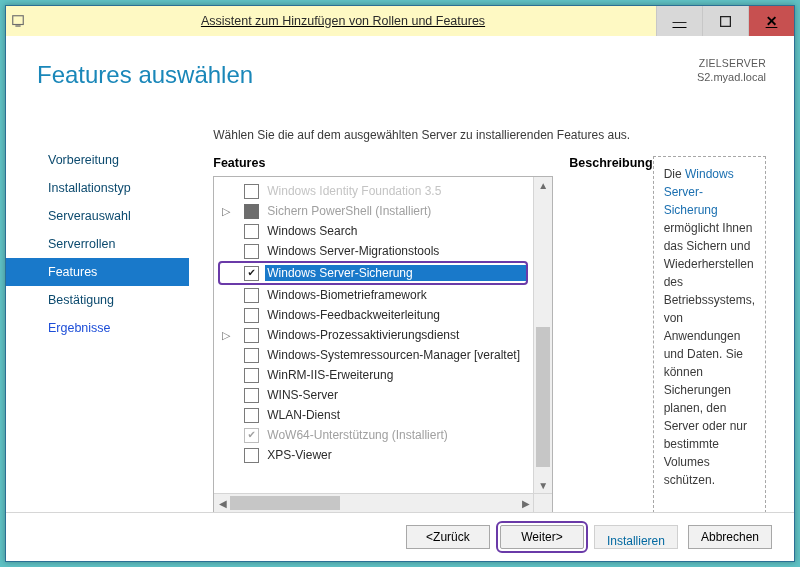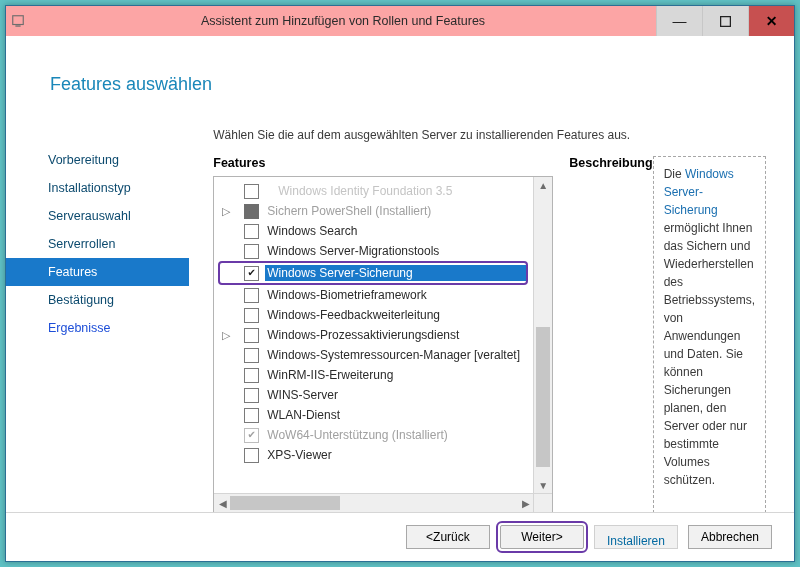--- a/index.html
+++ b/index.html
@@ -1,34 +1,34 @@
 <!DOCTYPE html>
 <html><head>
 <meta charset="utf-8">
 <style>
   html, body { margin:0; padding:0; font-family:"Segoe UI", Arial, sans-serif; background:#5fc1c4; }
   .outer { width:800px; height:567px; position:relative; background:#5fc1c4; }
   .window { position:absolute; left:5px; top:5px; right:5px; bottom:5px; background:#fff; border:1px solid #2b6f95; box-shadow:0 0 6px rgba(0,0,0,.3); }
 
   
-  .titlebar { height:30px; background:#fca5a5; border-bottom:1px solid #c9c9c9; display:flex; align-items:center; position:relative; }
+  .titlebar { height:30px; background:#fef9c3; border-bottom:1px solid #c9c9c9; display:flex; align-items:center; position:relative;text-decoration:underline; }
   .titlebar .sysicon { width:24px; display:flex; justify-content:center; color:#6d6d6d; font-size:12px; }
   .titlebar .title { flex:1; text-align:center; font-size:12.5px; color:#2b2b2b; }
   .winbtns { display:flex; height:100%; }
   .winbtn { width:45px; display:flex; align-items:center; justify-content:center; border-left:1px solid #c7c7c7; font-size:14px; }
   .winbtn.min { background:#d8d8d8; }
   .winbtn.max { background:#d8d8d8; }
   .winbtn.close { background:#c75050; color:#000; font-weight:bold; }
   .winbtn.min span, .winbtn.max span { color:#222; }
 
   .body { position:absolute; top:30px; left:0; right:0; bottom:0; background:#fff; }
 
   
   .header { position:relative; padding:22px 28px 0 28px; height:70px; }
-  .header h1 { margin:16px; font-weight:300; font-size:18px; color:#1a87b9; }
+  .header h1 { margin:3px; font-weight:300; font-size:24px; color:#1a87b9; }
   .targetbox { position:absolute; right:28px; top:20px; text-align:right; font-size:11px; color:#5a5a5a; line-height:1.35; }
   .targetbox .tlabel { font-size:10.5px; letter-spacing:.2px; }
 
   
   .main { position:absolute; top:92px; left:0; right:0; bottom:48px; padding:0 28px 0 0; display:flex; }
 
   
   .sidebar { width:195px; padding-top:18px; }
   .sidebar .step { font-size:12.5px; padding:7px 8px 7px 42px; color:#0c4a6e; cursor:default; }
   .sidebar .step.active { background:#1979ca; color:#fff; }
@@ -45,21 +45,21 @@
   .featbox { flex:1; border:1px solid #b4b4b4; position:relative; overflow:hidden; }
   .featlist { position:absolute; left:0; right:18px; top:0; bottom:18px; overflow:hidden; padding:4px 0; }
   .featlist .row { display:flex; align-items:center; height:20px; font-size:12px; color:#2b2b2b; padding-left:30px; position:relative; }
   .featlist .row .expander { position:absolute; left:6px; width:12px; text-align:center; color:#6d6d6d; font-size:11px; }
   .featlist .row .cb { width:13px; height:13px; border:1px solid #7a7a7a; background:#fff; margin-right:6px; display:flex; align-items:center; justify-content:center; font-size:11px; line-height:1; }
   .featlist .row .cb.checked::after { content:"✔"; color:#1a1a1a; font-size:10px; }
   .featlist .row .cb.disabled { border-color:#bdbdbd; }
   .featlist .row .cb.disabled.checked::after { color:#a0a0a0; }
   .featlist .row .cb.filled { background:#6d6d6d; border-color:#6d6d6d; }
   .featlist .row.disabled { color:#a0a0a0; }
-  .featlist .row.cut { color:#c4c4c4;gap:11px; }
+  .featlist .row.cut { color:#c4c4c4; }
   .featlist .row .lbl { white-space:nowrap; flex:1; padding:1px 2px; }
   .featlist .row.highlight { }
   .featlist .row.highlight .lbl { background:#1979ca; color:#fff; }
   .featlist .row.boxed { border:2px solid #6a3aa8; border-radius:4px; margin:0 6px 0 4px; padding-left:24px; }
 
   
   .vscroll { position:absolute; right:0; top:0; bottom:18px; width:18px; background:#efefef; border-left:1px solid #d5d5d5; }
   .vscroll .thumb { position:absolute; left:2px; right:2px; top:150px; height:140px; background:#c6c6c6; }
   .vscroll .arr { position:absolute; left:0; right:0; height:17px; display:flex; align-items:center; justify-content:center; color:#6d6d6d; font-size:10px; }
   .vscroll .arr.up { top:0; } .vscroll .arr.dn { bottom:0; }
@@ -106,20 +106,24 @@
       <div class="winbtn close">
             <span>✕</span>
           </div>
     </div>
   </div>
 
   <div class="body">
 
     <div class="header">
       <h1>Features auswählen</h1>
+      <div class="targetbox">
+        <div class="tlabel">ZIELSERVER</div>
+        <div>S2.myad.local</div>
+      </div>
     </div>
 
     <div class="main">
       <div class="sidebar">
         <div class="step">Vorbereitung</div>
         <div class="step">Installationstyp</div>
         <div class="step">Serverauswahl</div>
         <div class="step">Serverrollen</div>
         <div class="step active">Features</div>
         <div class="step">Bestätigung</div>

